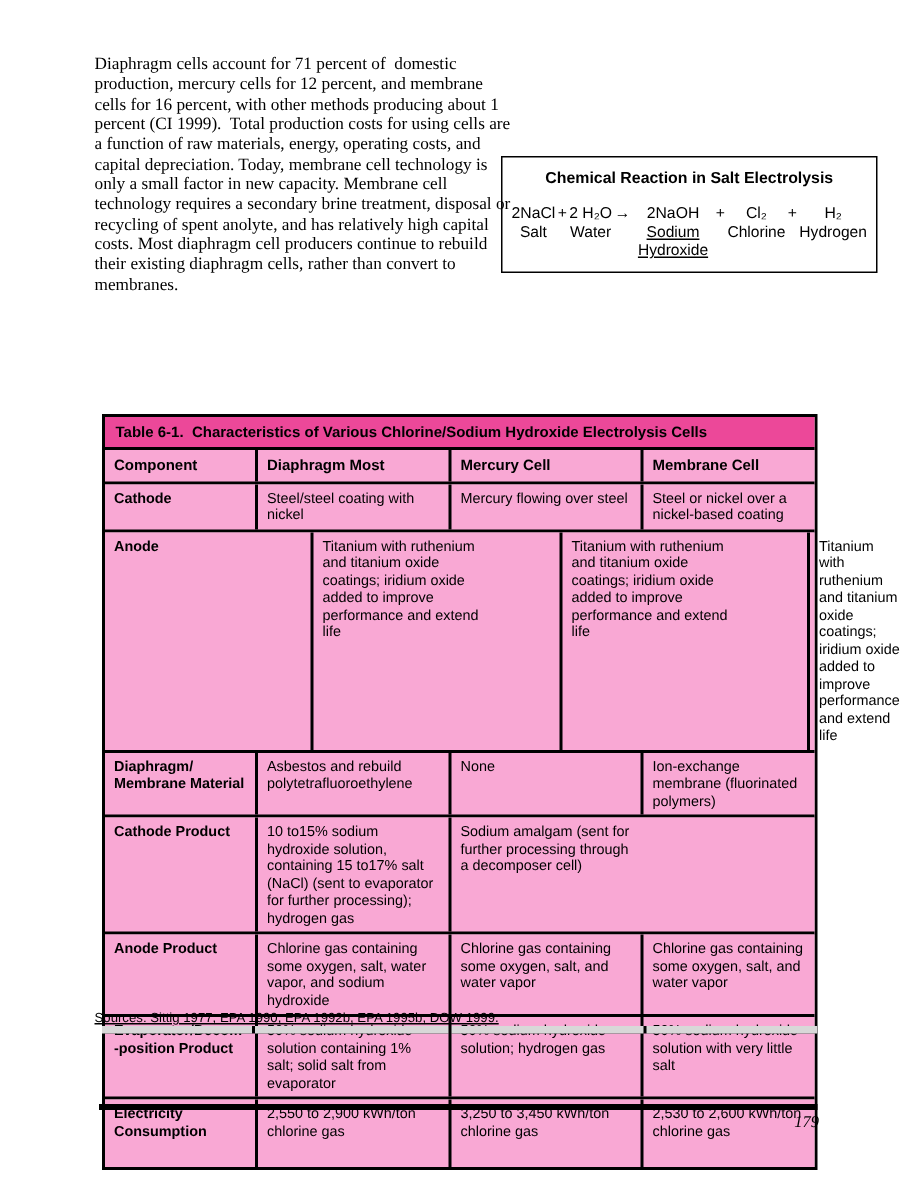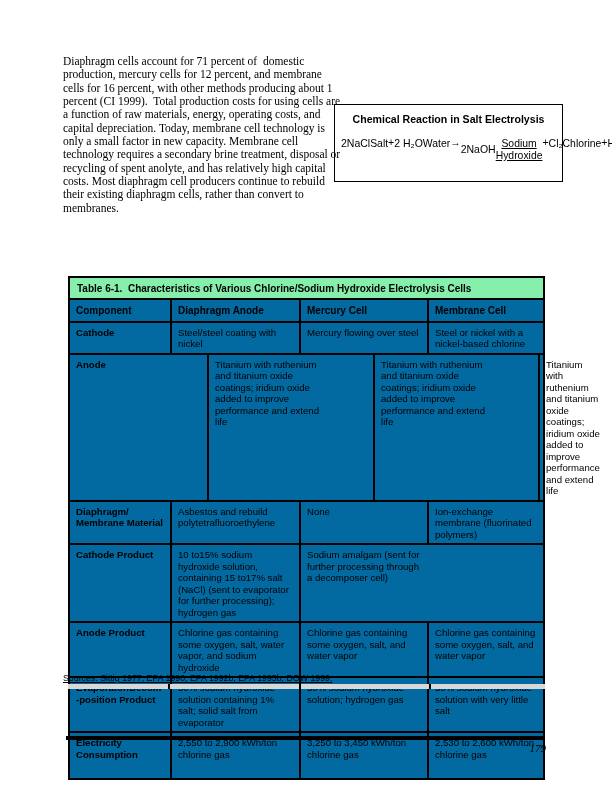--- a/index.html
+++ b/index.html
@@ -3,60 +3,60 @@
 <meta charset="utf-8">
 <style>
   html,body{margin:0;padding:0;background:#888;}
   .page{
     position:relative; width:612px; height:792px; background:#ffffff;
     margin:0 auto; overflow:hidden; color:#000;
   }
 
   
   .intro{
-    position:absolute; left:63px; top:55px; width:280px;
+    position:absolute; left:63px; top:37px; width:280px;
     font-family:"Liberation Serif", serif;
     font-size:11.5px; line-height:13.35px;
     white-space:pre-wrap; margin:0;
   }
 
   
   .rbox{
-    position:absolute; left:334px; top:104px; width:229px; min-height:78px;
+    position:absolute; left:334px; top:104px; width:251px; min-height:78px;
     border:1.5px solid #000; box-sizing:border-box;
     font-family:"Liberation Sans", sans-serif;
     padding:8px 4px 6px 4px;
   }
   .rbox-title{
     text-align:center; font-weight:bold; font-size:10.6px; margin-bottom:11px;
   }
   .eq{
     display:flex; justify-content:space-between; align-items:flex-start;
     padding:0 2px; font-size:10.5px;
   }
-  .term{display:flex; align-items:center;}
+  .term{display:flex; flex-direction:column; align-items:center;}
   .formula{white-space:nowrap; line-height:12px;}
   .term-label{font-size:10.4px; line-height:12px; margin-top:2px; text-align:center;}
   .term-label.narrow{max-width:54px;text-decoration:underline;}
   .op{line-height:12px;}
 
   
   .tbl{
     position:absolute; left:68px; top:276px; width:477px;
     border:2.5px solid #000; box-sizing:border-box;
     font-family:"Liberation Sans", sans-serif;
   }
   .tbl-title{
-    background:#86efac; border-bottom:2px solid #000;
+    background:#ec4899; border-bottom:2px solid #000;
     font-weight:bold; font-size:10px; white-space:pre;
     padding:5px 2px 4px 7px;
   }
   .trow{
     display:grid; grid-template-columns:100px 129px 128px 1fr;
-    border-bottom:2px solid #000; background:#0369a1;
+    border-bottom:2px solid #000; background:#f9a8d4;
   }
   .trow:last-of-type{border-bottom:none;}
   .tcell{
     padding:4px 6px 3px 6px; font-size:9.6px; line-height:11.5px;
     border-left:2px solid #000; overflow-wrap:break-word;
   }
   .tcell:first-child{border-left:none;}
   .hcell{font-weight:bold; font-size:10px; padding-top:5px; padding-bottom:4px;}
   .lcell{font-weight:bold;}
   .hrow{min-height:12px;}
@@ -121,30 +121,30 @@
         <span class="term-label">Hydrogen</span>
       </div>
     </div>
   </div>
 
   <div class="tbl">
     <div class="tbl-title">Table 6-1.  Characteristics of Various Chlorine/Sodium Hydroxide Electrolysis Cells</div>
 
     <div class="trow hrow">
       <div class="tcell hcell">Component</div>
-      <div class="tcell hcell">Diaphragm Anode</div>
+      <div class="tcell hcell">Diaphragm Most</div>
       <div class="tcell hcell">Mercury Cell</div>
       <div class="tcell hcell">Membrane Cell</div>
     </div>
 
     <div class="trow r0">
       <div class="tcell lcell">Cathode</div>
       <div class="tcell">Steel/steel coating with nickel</div>
       <div class="tcell">Mercury flowing over steel</div>
-      <div class="tcell">Steel or nickel with a nickel-based chlorine</div>
+      <div class="tcell">Steel or nickel over a nickel-based coating</div>
     </div>
 
     <div class="trow r1">
       <div class="tcell lcell">Anode</div>
       <div class="tcell">Titanium with ruthenium and titanium oxide coatings; iridium oxide added to improve performance and extend life</div>
       <div class="tcell">Titanium with ruthenium and titanium oxide coatings; iridium oxide added to improve performance and extend life</div>
       <div class="tcell">Titanium with ruthenium and titanium oxide coatings; iridium oxide added to improve performance and extend life</div>
     </div>
 
     <div class="trow r2">

